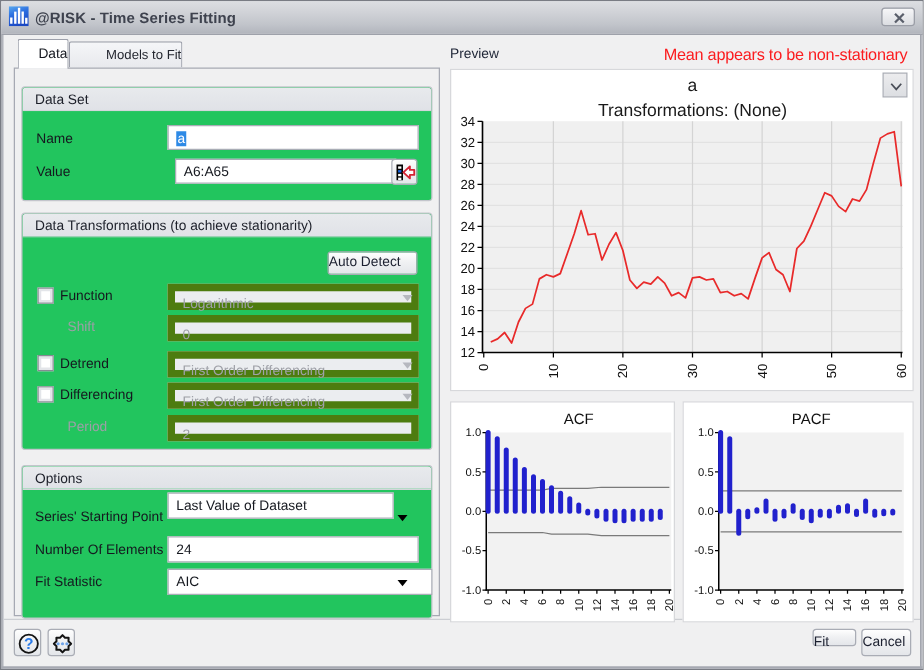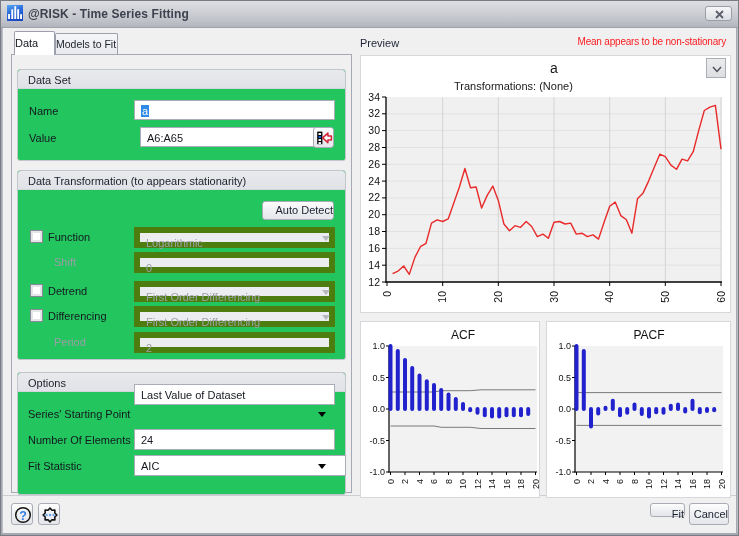--- a/index.html
+++ b/index.html
@@ -3,37 +3,37 @@
 *{margin:0;padding:0;box-sizing:border-box}
 html,body{width:739px;height:536px;overflow:hidden}
 body{font-family:"Liberation Sans",sans-serif;position:relative;background:#f0f0f1;font-size:11px;color:#15181f}
 .abs{position:absolute}
 #frame{left:0;top:0;width:739px;height:536px;border:1px solid #797c84}
 #titlebar{left:1px;top:1px;width:737px;height:27px;background:linear-gradient(#dcdee2 0%,#d0d2d7 35%,#c2c5cb 70%,#b2b5bd 100%);border-bottom:1px solid #9ea1aa}
 #title{left:28px;top:7px;font-size:12px;font-weight:bold;color:#3e424e;letter-spacing:0.1px}
 #closebtn{left:705px;top:6px;width:27px;height:15px;background:linear-gradient(#f6f6f8,#dcdee2);border:1px solid #9b9ea7;border-radius:3px}
 .sideborder{background:linear-gradient(90deg,#9a9da6,#c8cad0)}
 #bottomborder{left:1px;top:533px;width:737px;height:2px;background:#a6a9b2}
-.tab{border:1px solid #9da0ab;border-bottom:none;border-radius:2px 2px 0 0;text-align:left}
+.tab{border:1px solid #9da0ab;border-bottom:none;border-radius:2px 2px 0 0;text-align:right}
 #tab1{left:14px;top:31px;width:41px;height:24px;background:#fff;z-index:3;line-height:23px;font-size:11px;color:#14171f}
-#tab2{left:55px;top:33px;width:63px;height:21px;background:linear-gradient(#f5f6f8,#e8e9ed);line-height:20px;color:#23262f;font-size:10.5px}
+#tab2{left:55px;top:33px;width:91px;height:21px;background:linear-gradient(#f5f6f8,#e8e9ed);line-height:20px;color:#23262f;font-size:10.5px}
 #tabpanel{left:11px;top:54px;width:341px;height:439px;background:#f0f0f1;border:1px solid #a6a9b3}
 .grp{left:17px;width:329px;background:#22c55e;border:1px solid #c3c5cc;border-radius:3px}
 .grphdr{left:0;top:0;width:100%;height:19px;background:linear-gradient(#e8eaed,#e0e2e7);border-bottom:1px solid #d4d6db;border-radius:3px 3px 0 0}
 .grptitle{left:10px;top:3.5px;font-size:11px;color:#1c1f29}
 label.fld{font-size:11px;color:#15181f}
 label.fld.dis{color:#9d9fa7}
 .input{background:#fff;border:1px solid #a9adb6;font-size:11px;padding:3.5px 0 0 6px;color:#15181f}
 .dinput{background:#ebedf0;border:6px solid #4d7c0f;font-size:11px;padding:3.5px 0 0 6px;color:#9fa1a8}
 .combo-arrow{position:absolute;width:0;height:0;border-left:4.5px solid transparent;border-right:4.5px solid transparent;border-top:5px solid #000}
 .dcombo-arrow{position:absolute;width:0;height:0;border-left:4.5px solid transparent;border-right:4.5px solid transparent;border-top:5px solid #b6b8bf}
 .cb{width:13px;height:13px;background:#fff;border:1px solid #878a94;box-shadow:inset 0 0 0 2px #e3e5e9}
-.btn{background:linear-gradient(#fefefe,#f0f1f3 45%,#e4e6ea);border:1px solid #a9acb5;border-radius:3px;text-align:right;font-size:11px;color:#1c2030}
+.btn{background:linear-gradient(#fefefe,#f0f1f3 45%,#e4e6ea);border:1px solid #a9acb5;border-radius:3px;text-align:left;font-size:11px;color:#1c2030}
 #preview-lbl{left:360px;top:37px;font-size:11px;color:#1d2435}
-#warn{left:0px;top:36px;width:726px;text-align:right;font-size:10px;letter-spacing:-0.2px;color:#fb1c1f}
+#warn{left:0px;top:36px;width:726px;text-align:right;font-size:13px;letter-spacing:-0.2px;color:#fb1c1f}
 .panel{background:#fff;border:1px solid #d7d8db}
 </style></head><body>
 <div class="abs" id="frame"></div>
 <div class="abs" id="titlebar"></div>
 <svg width="16" height="16" style="position:absolute;left:7px;top:5px">
 <defs>
       <linearGradient id="bg" x1="0" y1="0" x2="0.35" y2="1">
 <stop offset="0" stop-color="#59aaf0"></stop>
         <stop offset="0.45" stop-color="#2d6fe0"></stop>
         <stop offset="1" stop-color="#1b49c4"></stop>
@@ -71,21 +71,21 @@
 <rect x="4.2" y="4.6" width="5.2" height="12.6" fill="#000"></rect>
 <rect x="5.5" y="6.1" width="2.6" height="1.9" fill="#fff"></rect>
 <rect x="5.5" y="9.1" width="2.6" height="1.9" fill="#1464e6"></rect>
 <rect x="5.5" y="12.1" width="2.6" height="1.9" fill="#fff"></rect>
 <rect x="5.5" y="15.1" width="2.6" height="1.9" fill="#fff"></rect>
 <path d="M9.7 10.9 L14.9 6.1 L14.9 8.9 L18.4 8.9 L18.4 12.9 L14.9 12.9 L14.9 15.7 Z" fill="#fff" stroke="#d42334" stroke-width="1.5" stroke-linejoin="round"></path>
 </svg>
   </div>
 <div class="abs grp" style="top:170px;height:190px">
     <div class="abs grphdr"></div>
-    <div class="abs grptitle">Data Transformation (to appears stationarity)</div>
+    <div class="abs grptitle">Data Transformations (to achieve stationarity)</div>
   </div>
 <div class="abs btn" style="left:262px;top:201px;width:72px;height:19px;line-height:17px">Auto Detect</div>
 <div class="abs cb" style="left:30px;top:230px"></div>
 <label class="abs fld" style="left:48px;top:231px">Function</label>
 <div class="abs dinput" style="left:134px;top:227px;width:201px;height:21px">Logarithmic</div>
 <div class="dcombo-arrow" style="left:322px;top:236px"></div>
 <label class="abs fld dis" style="left:54px;top:256px">Shift</label>
 <div class="abs dinput" style="left:134px;top:252px;width:201px;height:21px">0</div>
 <div class="abs cb" style="left:30px;top:284px"></div>
 <label class="abs fld" style="left:48px;top:285px">Detrend</label>
@@ -95,21 +95,21 @@
 <label class="abs fld" style="left:48px;top:310px">Differencing</label>
 <div class="abs dinput" style="left:134px;top:306px;width:201px;height:21px">First Order Differencing</div>
 <div class="dcombo-arrow" style="left:322px;top:315px"></div>
 <label class="abs fld dis" style="left:54px;top:336px">Period</label>
 <div class="abs dinput" style="left:134px;top:332px;width:201px;height:21px">2</div>
 <div class="abs grp" style="top:372px;height:123px">
     <div class="abs grphdr"></div>
     <div class="abs grptitle">Options</div>
   </div>
 <label class="abs fld" style="left:28px;top:408px">Series' Starting Point</label>
-<div class="abs input" style="left:134px;top:384px;width:201px;height:21px">Last Value of Dataset</div>
+<div class="abs input" style="left:134px;top:394px;width:181px;height:21px">Last Value of Dataset</div>
 <div class="combo-arrow" style="left:318px;top:412px"></div>
 <label class="abs fld" style="left:28px;top:434px">Number Of Elements</label>
 <div class="abs input" style="left:134px;top:429px;width:201px;height:21px">24</div>
 <label class="abs fld" style="left:28px;top:460px">Fit Statistic</label>
 <div class="abs input" style="left:134px;top:455px;width:212px;height:21px">AIC</div>
 <div class="combo-arrow" style="left:318px;top:464px"></div>
 <div class="abs" style="left:3px;top:495px;width:733px;height:1px;background:#ccced3"></div>
 <div class="abs btn" style="left:11px;top:503px;width:22px;height:22px">
     <svg width="20" height="20" viewBox="0 0 20 20" style="position:absolute;left:1px;top:1px">
 <circle cx="10" cy="10" r="7.3" fill="none" stroke="#141414" stroke-width="1.5"></circle>
@@ -123,21 +123,21 @@
       <circle cx="10" cy="10" r="1.25" fill="#6fa3e8"></circle>
       <circle cx="13.5" cy="10" r="1.25" fill="#6fa3e8"></circle>
 </svg>
   </div>
 <div class="abs btn" style="left:650px;top:503px;width:35px;height:14px;line-height:20px">Fit</div>
 <div class="abs btn" style="left:689px;top:503px;width:40px;height:22px;line-height:20px">Cancel</div>
 <div class="abs" id="preview-lbl">Preview</div>
 <div class="abs" id="warn">Mean appears to be non-stationary</div>
 <div class="abs panel" style="left:360px;top:55px;width:371px;height:258px">
     <div class="abs" style="left:143px;top:4px;width:100px;text-align:center;font-size:14px;color:#1a1a1a">a</div>
-    <div class="abs" style="left:93px;top:24px;width:200px;font-size:11px;color:#1a1a1a">Transformations: (None)</div>
+    <div class="abs" style="left:93px;top:24px;width:200px;text-align:center;font-size:14px;color:#1a1a1a">Transformations: (None)</div>
     <svg width="371" height="258" style="position:absolute;left:0;top:0">
       <rect x="25.0" y="41.0" width="336.0" height="185.0" fill="#f0f0f0"></rect>
       <line x1="25.0" y1="209.2" x2="361.0" y2="209.2" stroke="#e2e2e2" stroke-width="1"></line>
       <line x1="25.0" y1="192.4" x2="361.0" y2="192.4" stroke="#e2e2e2" stroke-width="1"></line>
       <line x1="25.0" y1="175.5" x2="361.0" y2="175.5" stroke="#e2e2e2" stroke-width="1"></line>
       <line x1="25.0" y1="158.7" x2="361.0" y2="158.7" stroke="#e2e2e2" stroke-width="1"></line>
       <line x1="25.0" y1="141.9" x2="361.0" y2="141.9" stroke="#e2e2e2" stroke-width="1"></line>
       <line x1="25.0" y1="125.1" x2="361.0" y2="125.1" stroke="#e2e2e2" stroke-width="1"></line>
       <line x1="25.0" y1="108.3" x2="361.0" y2="108.3" stroke="#e2e2e2" stroke-width="1"></line>
       <line x1="25.0" y1="91.5" x2="361.0" y2="91.5" stroke="#e2e2e2" stroke-width="1"></line>

